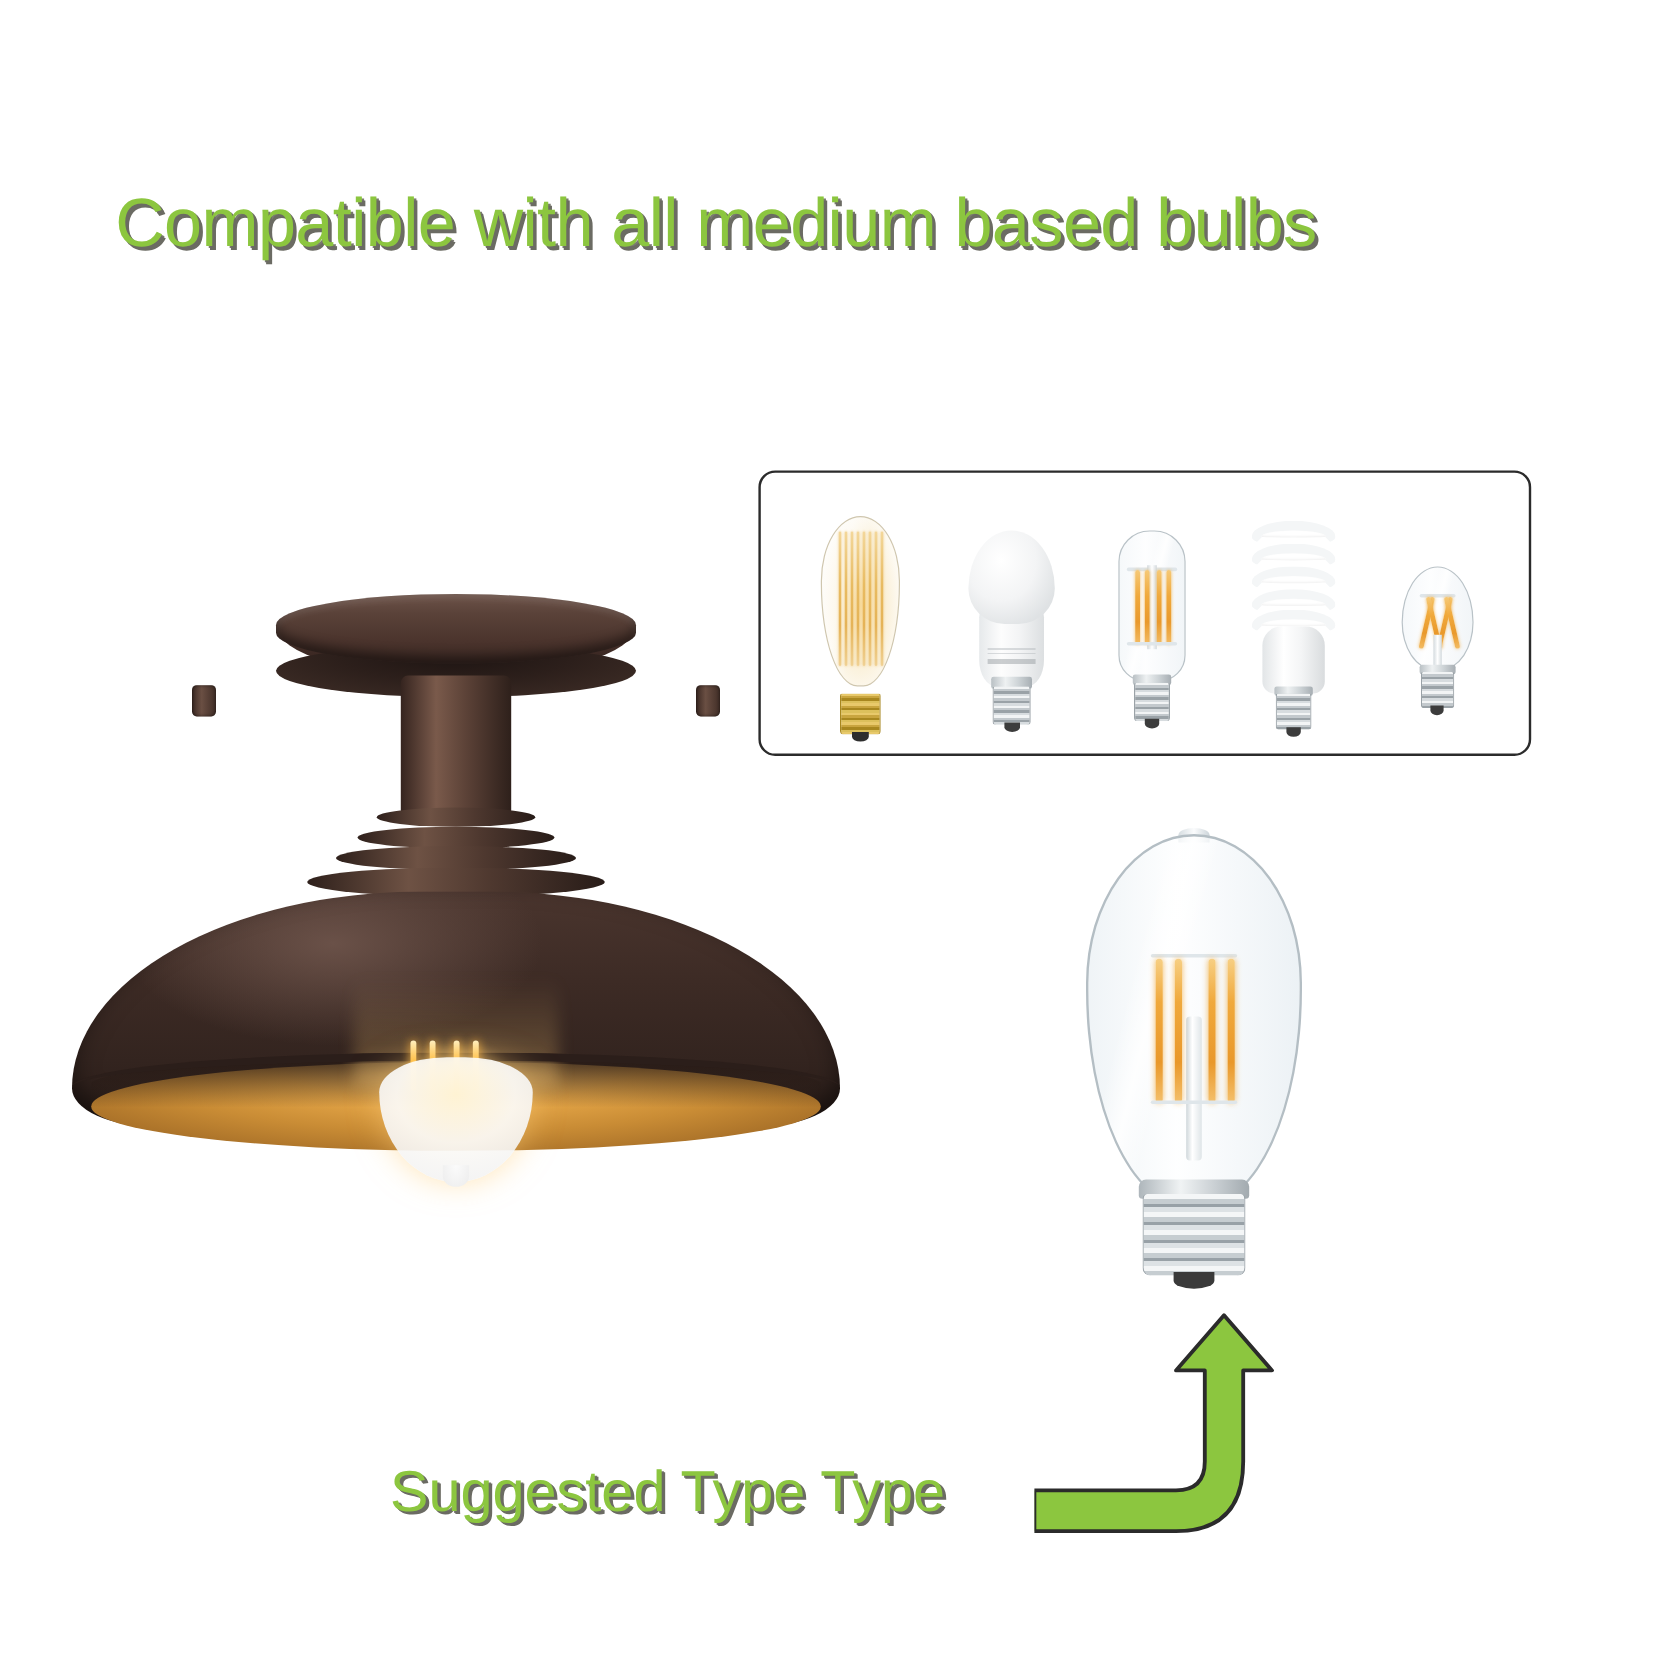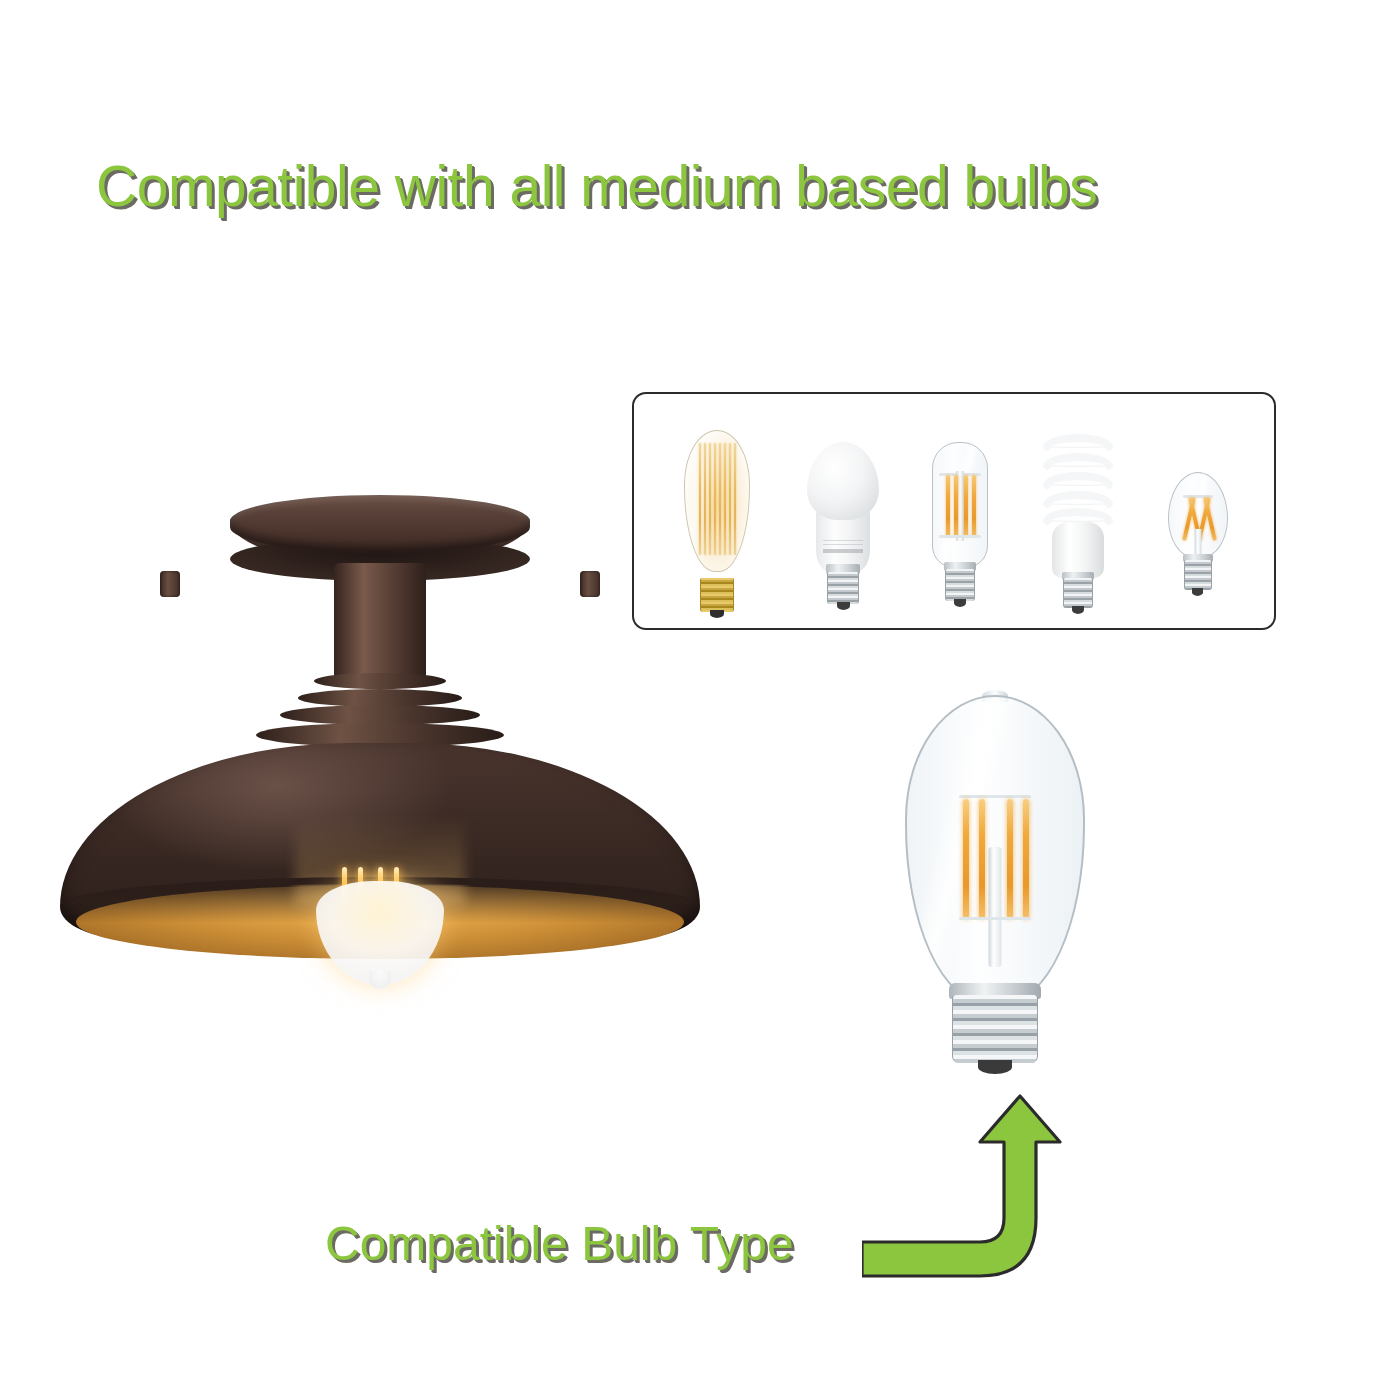--- a/index.html
+++ b/index.html
@@ -453,15 +453,15 @@
              L142 52
              L118 52
              L158 6
              L198 52
              L174 52
              L174 128
              Q174 186 118 186
              L0 186 Z" fill="#8CC63F" stroke="#2b2b2b" stroke-width="3.2" stroke-linejoin="round"></path>
   </svg>
 
-  <div class="suggest-label">Compatible Bulb Type</div>
+  <div class="suggest-label">Suggested Type Type</div>
 
 </div>
 
 </body></html>

